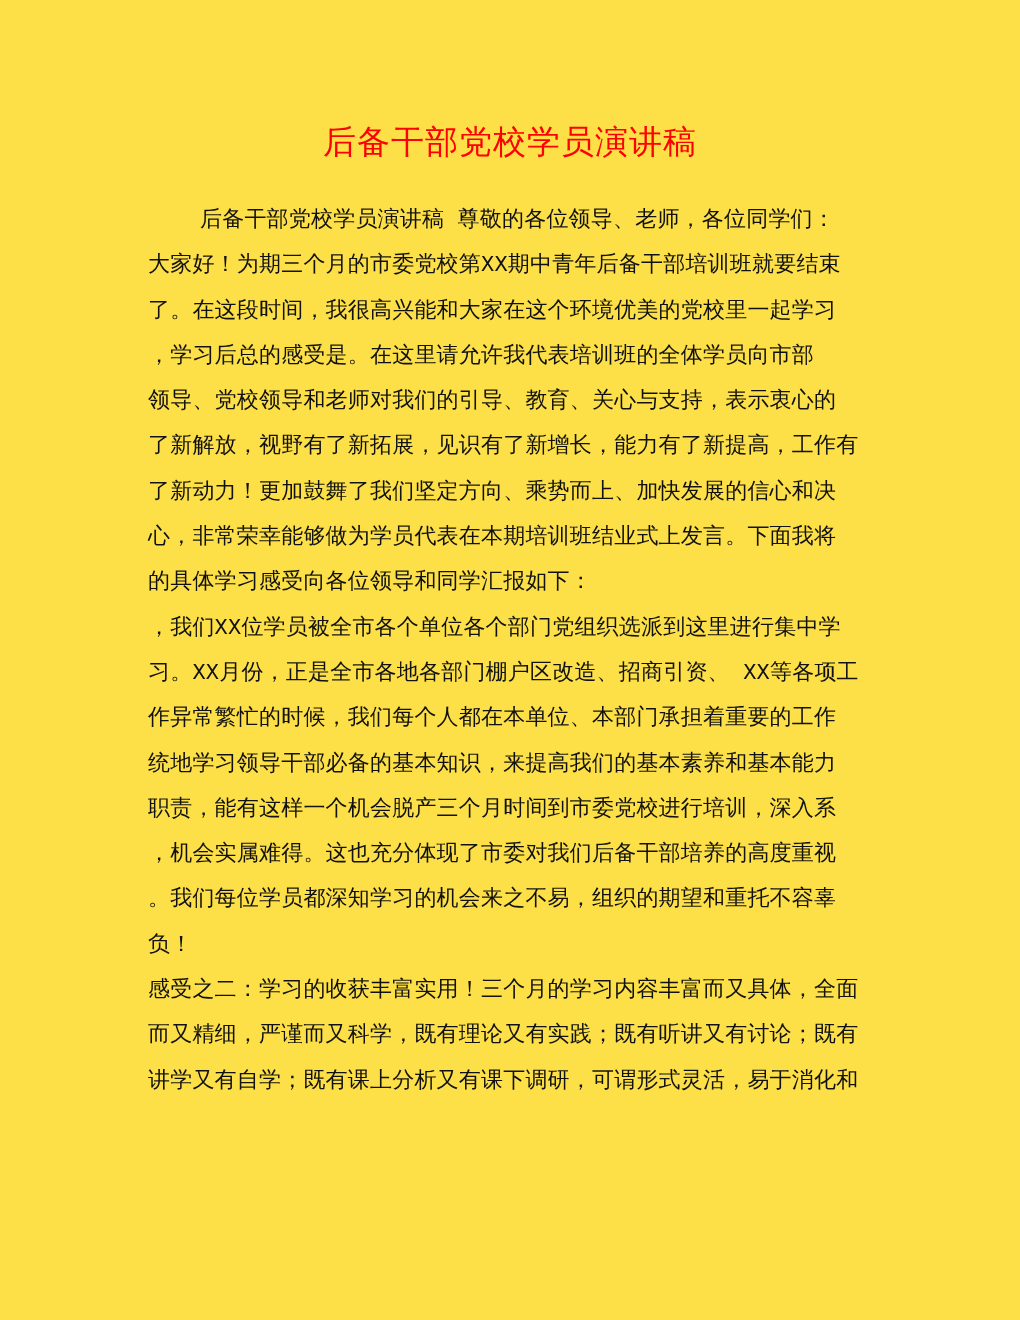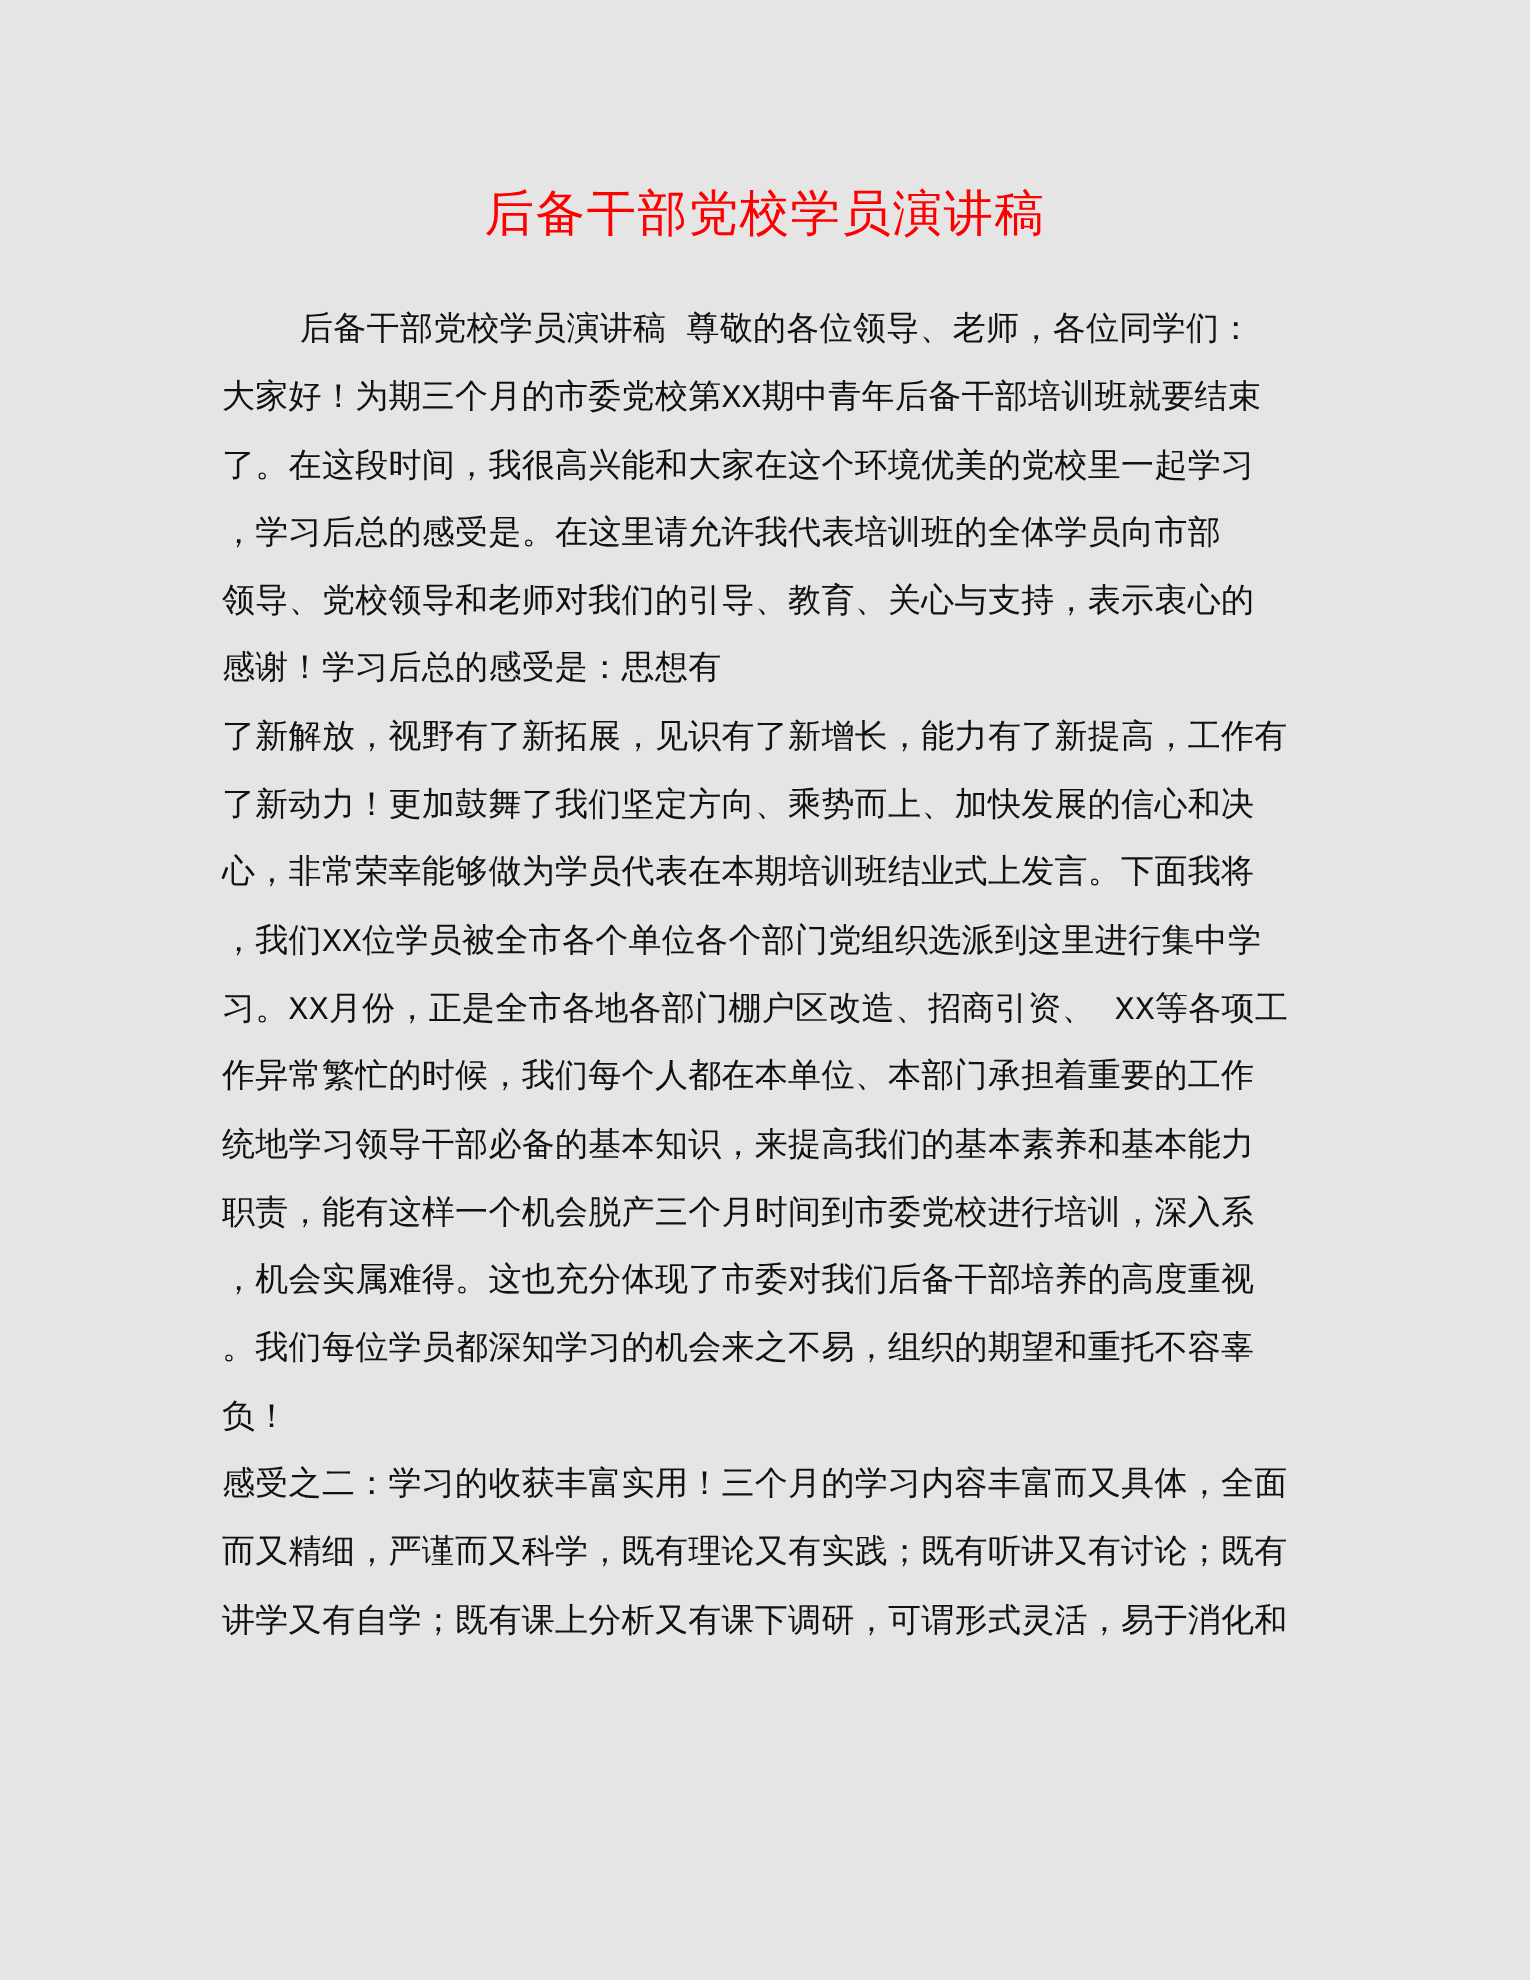--- a/index.html
+++ b/index.html
@@ -1,17 +1,17 @@
 <!DOCTYPE html>
 <html><head>
   <meta charset="utf-8">
   <style>
     html, body { margin: 0; padding: 0; background: #ffffff; }
     body { width: 1020px; height: 1320px; position: relative; overflow: hidden; }
-    .page { position: absolute; left: 0; top: 0; width: 1020px; height: 1320px; background: #e5e5e5; }
+    .page { position: absolute; left: 0; top: 0; width: 1020px; height: 1320px; background: #fde047; }
     .title {
       position: absolute; left: 0; top: 118px; width: 1020px; text-align: center;
       font-family: "DejaVu Serif", "Liberation Serif", serif;
       font-size: 33px; color: #ff0000; letter-spacing: 1px; line-height: 48px;
     }
     .body-text {
       position: absolute; left: 148px; top: 198px; width: 720px;
       font-family: Liberation Mono, monospace;
       font-size: 22px; color: #111111;
     }
@@ -22,24 +22,24 @@
 <body>
 
 <div class="page">
   <div class="title">后备干部党校学员演讲稿</div>
   <div class="body-text">
     <div class="line indent">后备干部党校学员演讲稿  尊敬的各位领导、老师，各位同学们：</div>
     <div class="line">大家好！为期三个月的市委党校第XX期中青年后备干部培训班就要结束</div>
     <div class="line">了。在这段时间，我很高兴能和大家在这个环境优美的党校里一起学习</div>
     <div class="line">，学习后总的感受是。在这里请允许我代表培训班的全体学员向市部</div>
     <div class="line">领导、党校领导和老师对我们的引导、教育、关心与支持，表示衷心的</div>
-    <div class="line">感谢！学习后总的感受是：思想有</div>
     <div class="line">了新解放，视野有了新拓展，见识有了新增长，能力有了新提高，工作有</div>
     <div class="line">了新动力！更加鼓舞了我们坚定方向、乘势而上、加快发展的信心和决</div>
     <div class="line">心，非常荣幸能够做为学员代表在本期培训班结业式上发言。下面我将</div>
+    <div class="line">的具体学习感受向各位领导和同学汇报如下：</div>
     <div class="line">，我们XX位学员被全市各个单位各个部门党组织选派到这里进行集中学</div>
     <div class="line">习。XX月份，正是全市各地各部门棚户区改造、招商引资、 XX等各项工</div>
     <div class="line">作异常繁忙的时候，我们每个人都在本单位、本部门承担着重要的工作</div>
     <div class="line">统地学习领导干部必备的基本知识，来提高我们的基本素养和基本能力</div>
     <div class="line">职责，能有这样一个机会脱产三个月时间到市委党校进行培训，深入系</div>
     <div class="line">，机会实属难得。这也充分体现了市委对我们后备干部培养的高度重视</div>
     <div class="line">。我们每位学员都深知学习的机会来之不易，组织的期望和重托不容辜</div>
     <div class="line">负！</div>
     <div class="line">感受之二：学习的收获丰富实用！三个月的学习内容丰富而又具体，全面</div>
     <div class="line">而又精细，严谨而又科学，既有理论又有实践；既有听讲又有讨论；既有</div>

